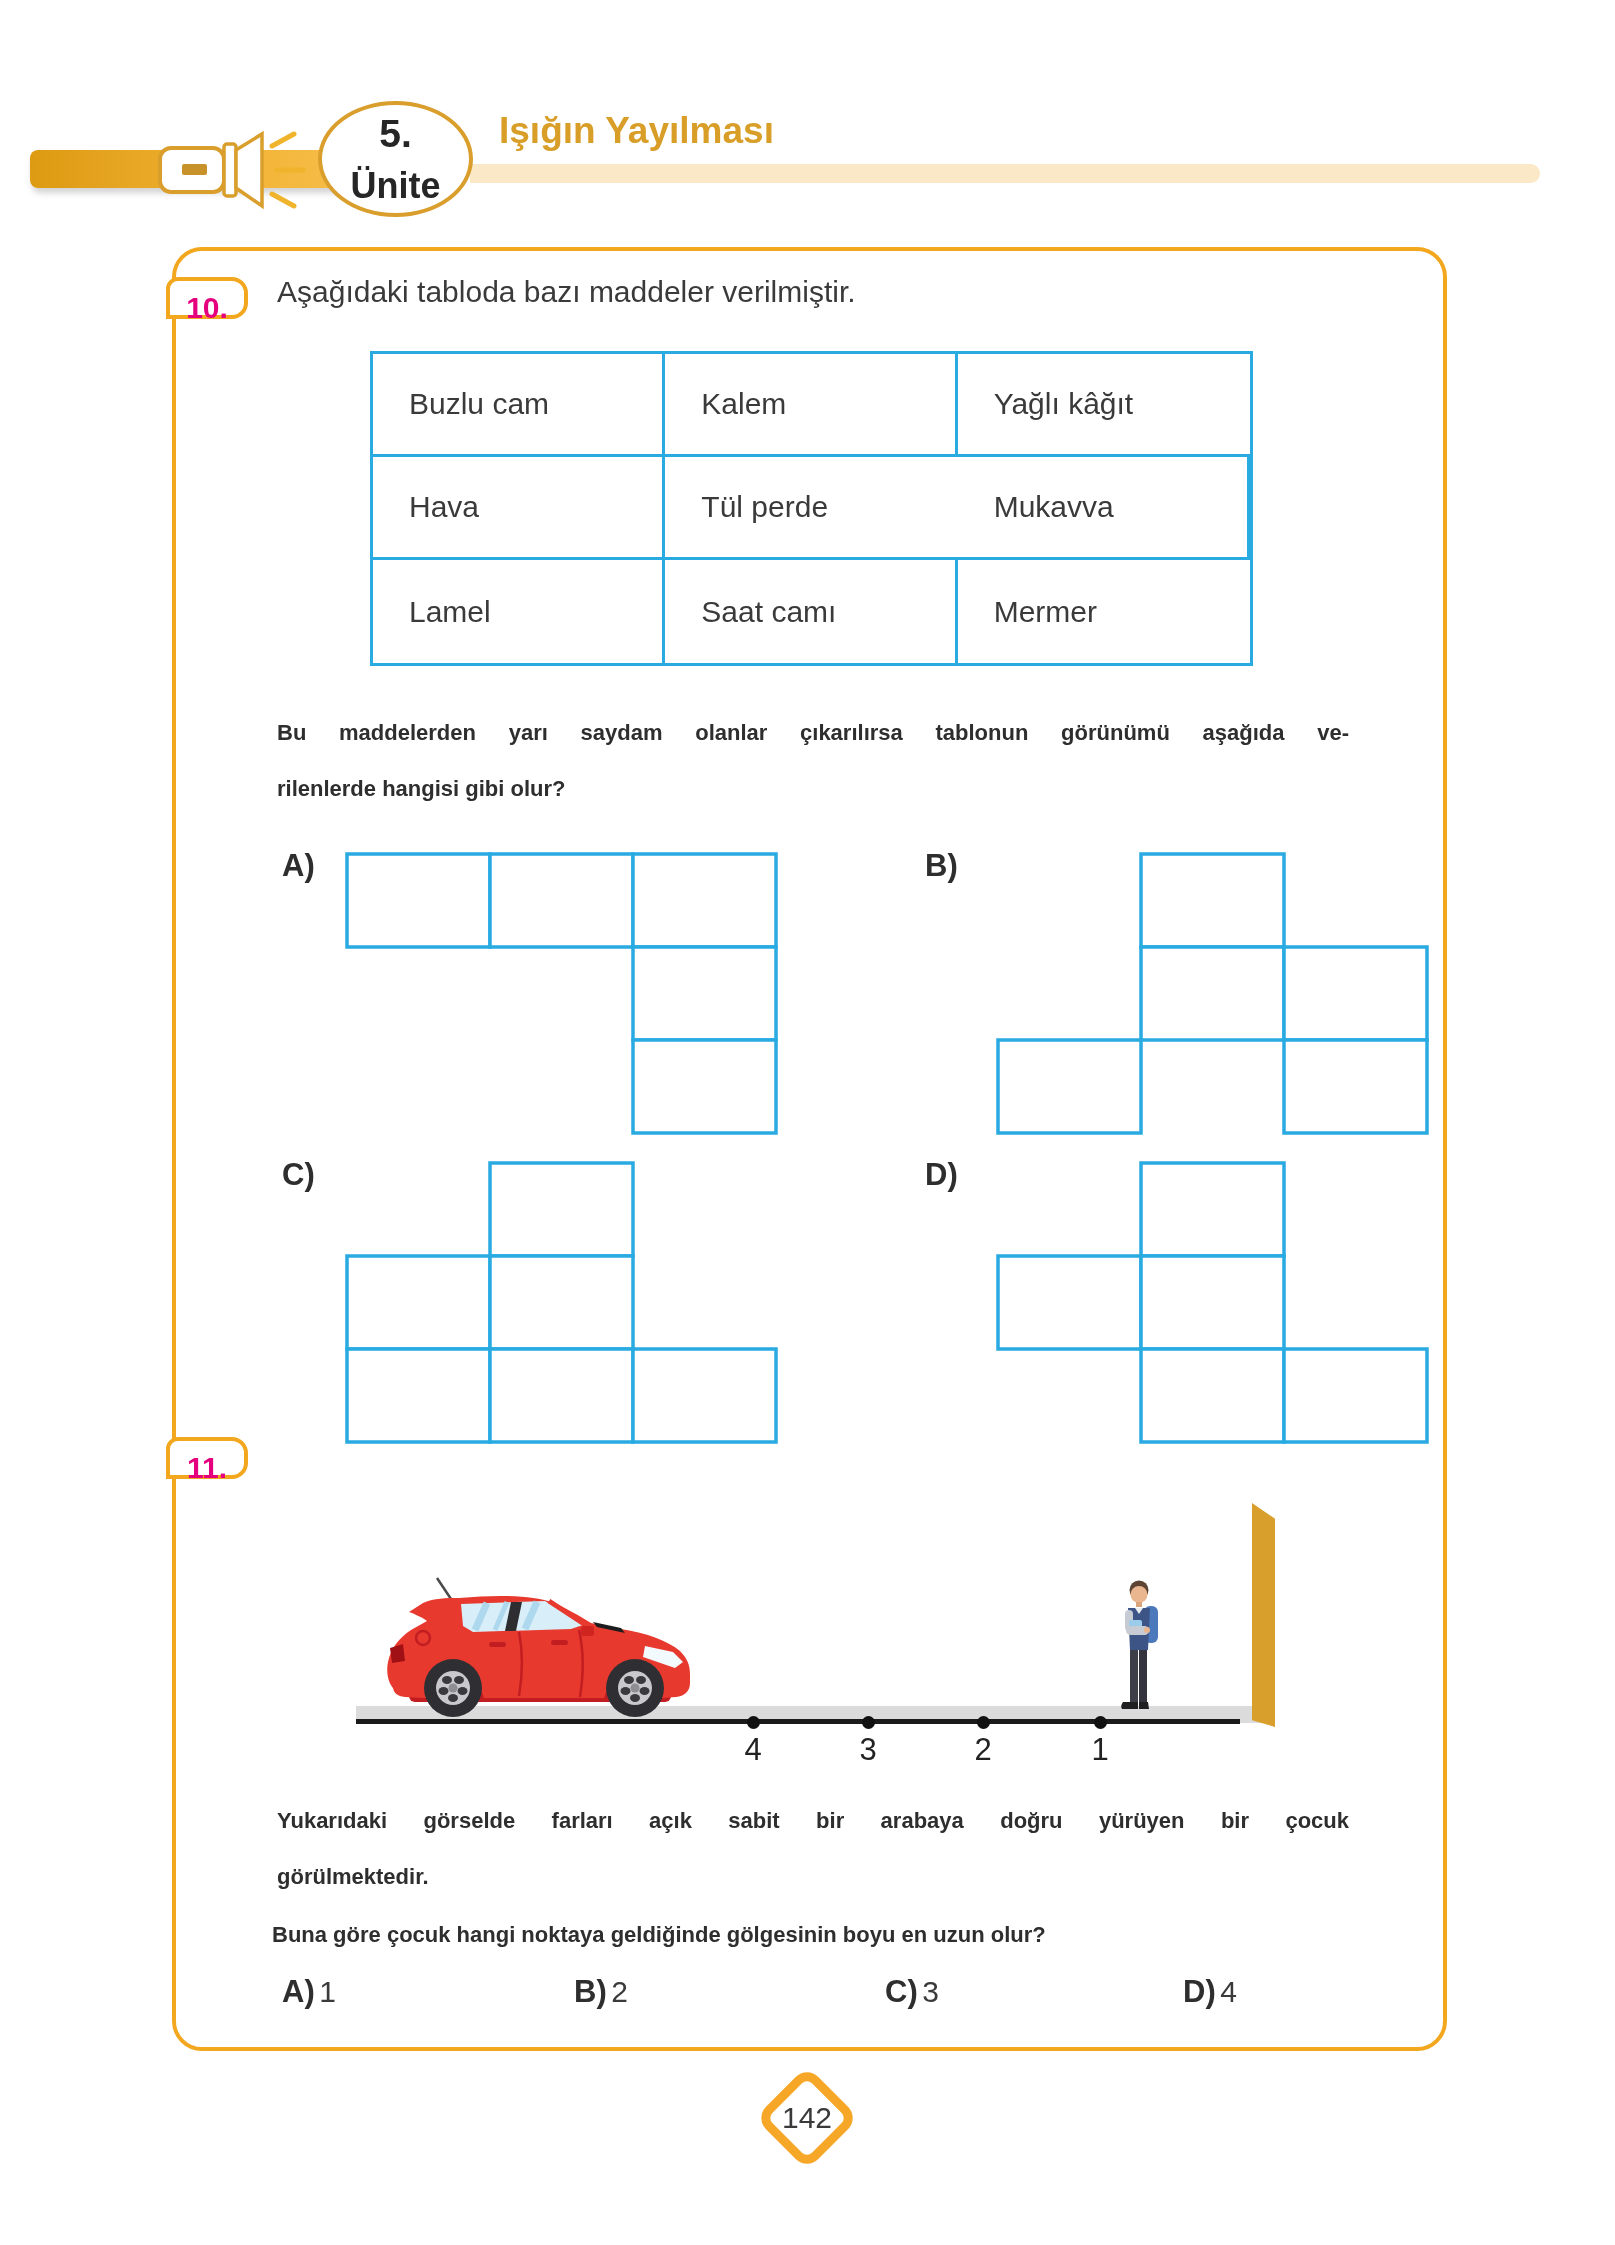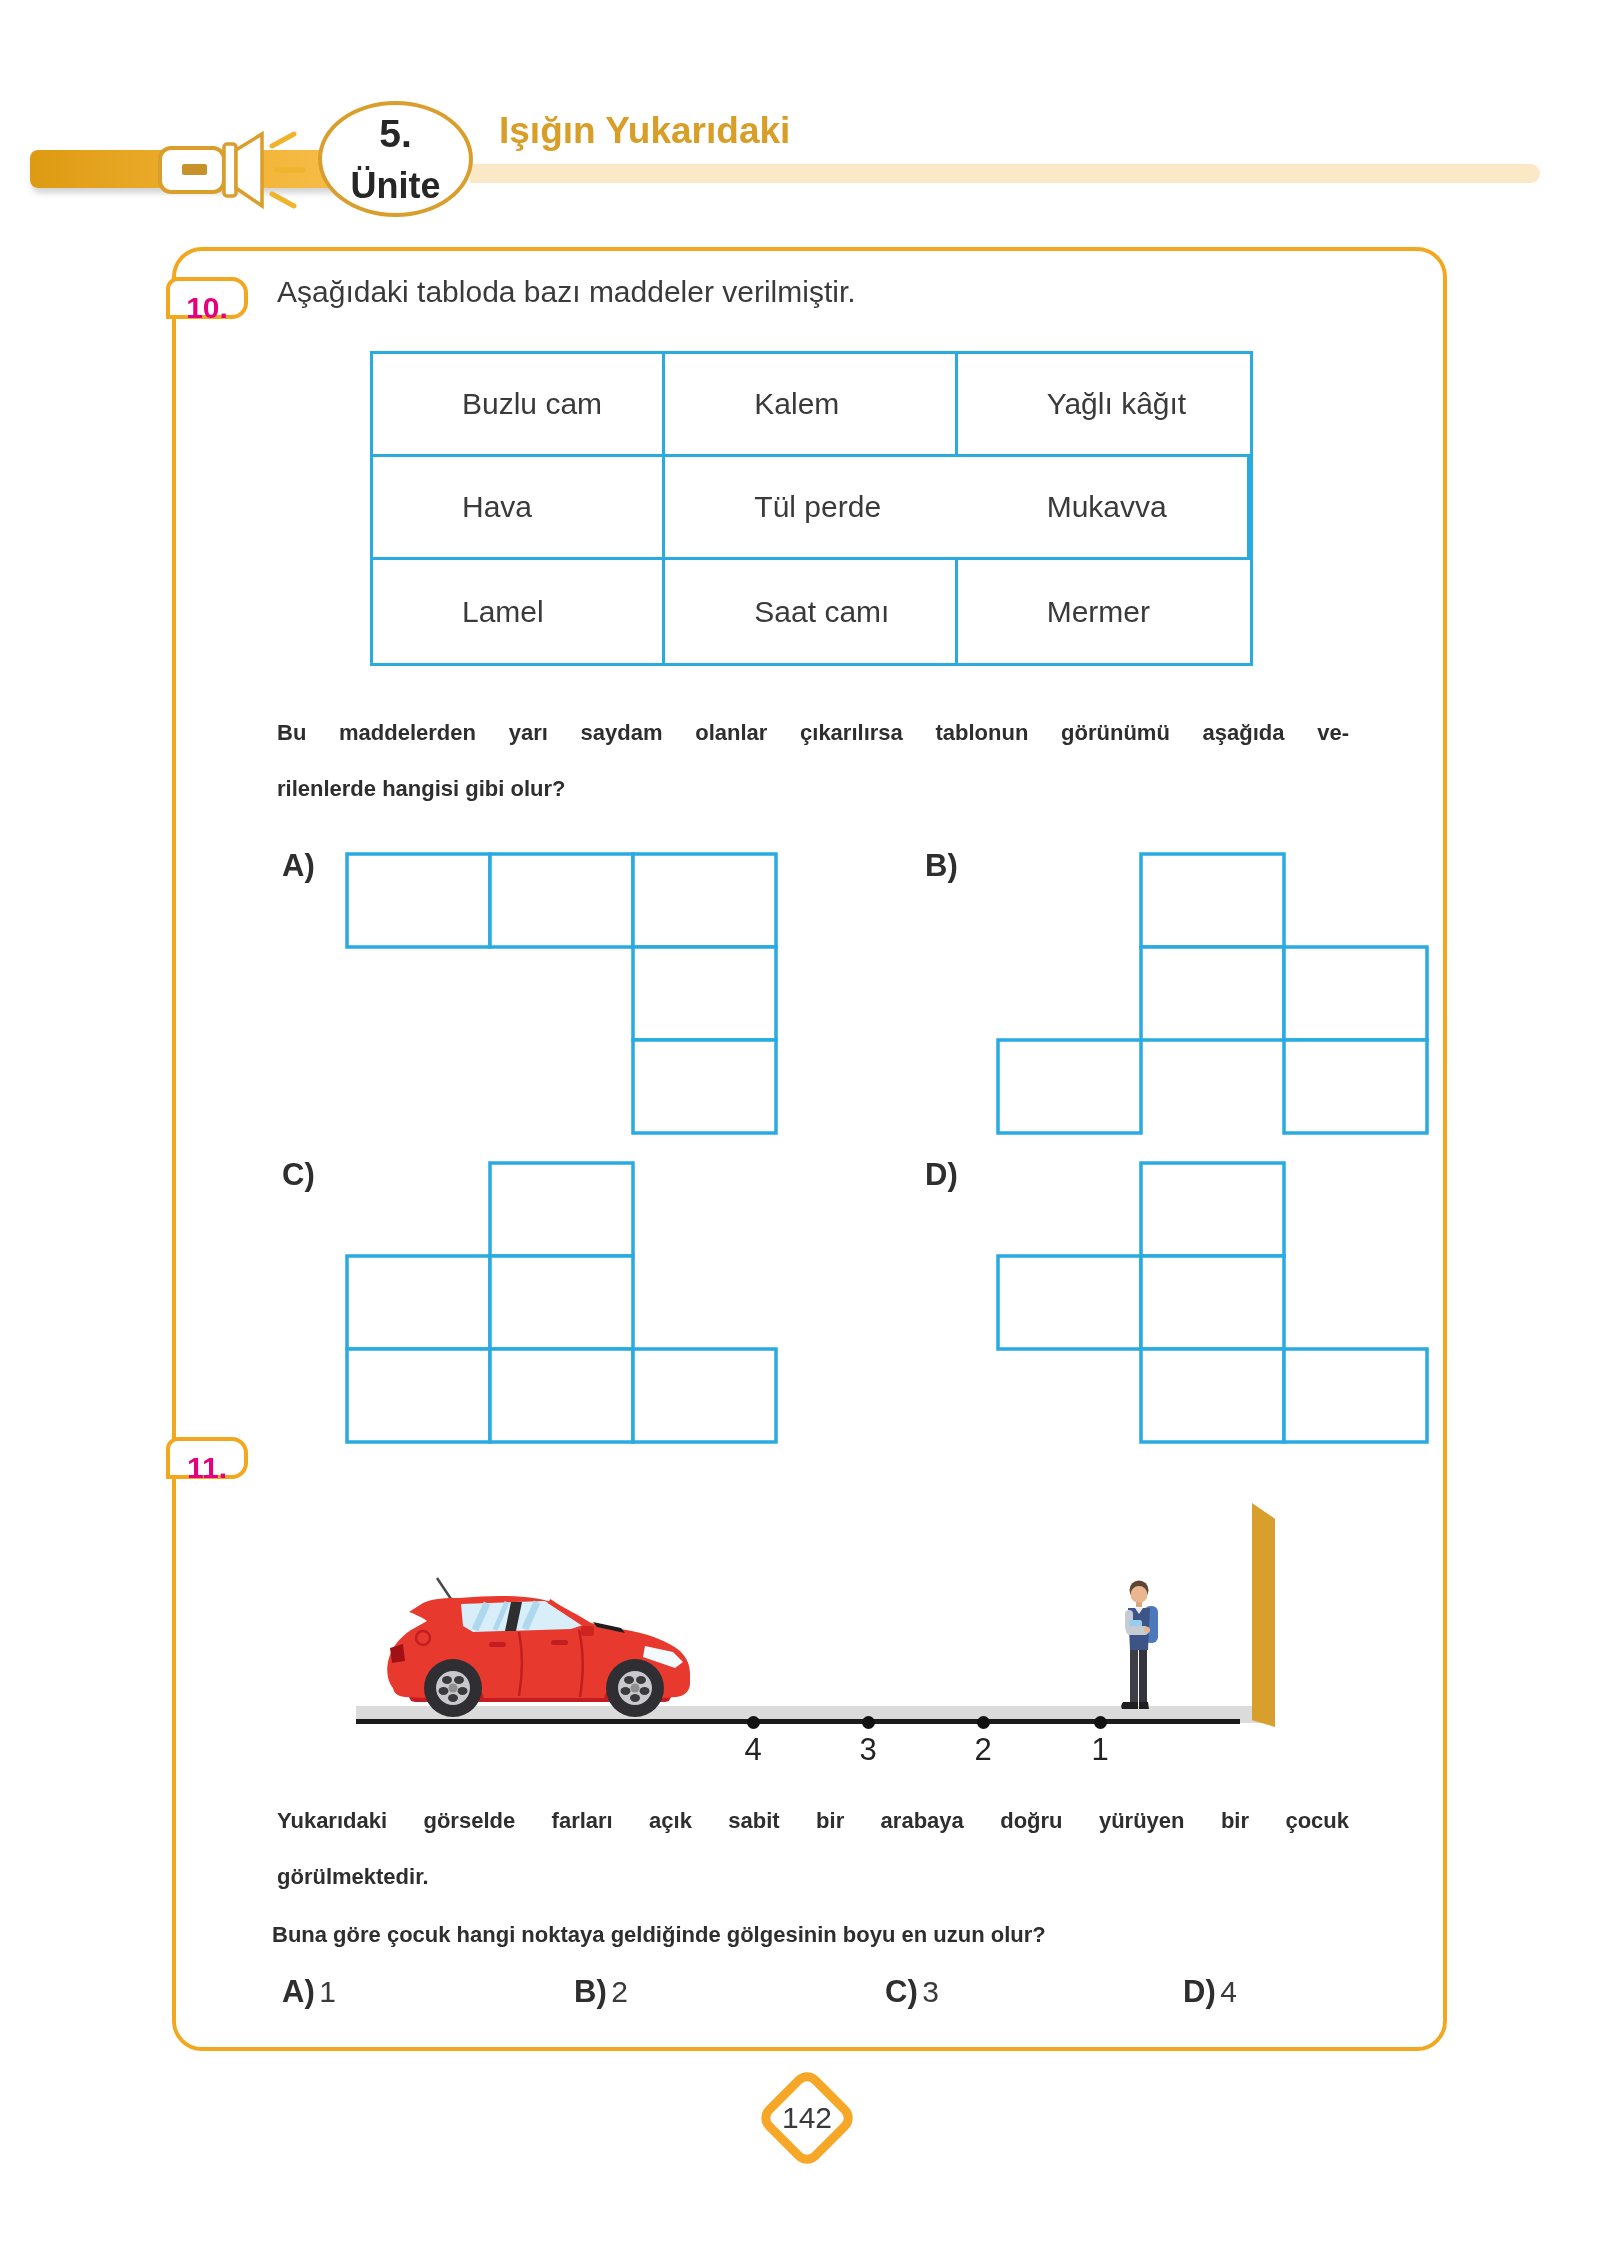--- a/index.html
+++ b/index.html
@@ -29,21 +29,21 @@
   #tab-11{top:1437px;}
 
   .body-text{font-size:30px;color:#3a3a3a;}
   .bold-text{font-size:22px;font-weight:bold;color:#2e2e2e;}
   .just{text-align:justify;text-align-last:justify;}
 
   
   #q10-table{left:370px;top:351px;width:883px;height:315px;border:3px solid #29abe2;
     box-sizing:border-box;display:grid;grid-template-columns:1fr 1fr 1fr;grid-template-rows:1fr 1fr 1fr;}
   #q10-table .cell{border-right:3px solid #29abe2;border-bottom:3px solid #29abe2;
-    display:flex;align-items:center;padding-left:89px;font-size:30px;color:#3a3a3a;box-sizing:border-box;}
+    display:flex;align-items:center;padding-left:36px;font-size:30px;color:#3a3a3a;box-sizing:border-box;}
   #q10-table .cell.last-col{border-right:none;}
   #q10-table .cell.last-row{border-bottom:none;}
 
   .opt-letter{font-size:31px;font-weight:bold;color:#2e2e2e;}
 
   
   #road{left:356px;top:1706px;width:912px;height:17px;background:#dbdbdb;}
   #ground-line{left:356px;top:1719px;width:884px;height:5px;background:#1b1b1b;}
   .pt-dot{width:13px;height:13px;border-radius:50%;background:#111;top:1716px;z-index:3;}
   .pt-label{width:44px;top:1732px;text-align:center;font-size:31px;color:#222;}
@@ -71,21 +71,21 @@
     <polygon points="96,26 122,10 122,82 96,64" fill="#ffffff" stroke="#d99e2b" stroke-width="3.5"></polygon>
     <line x1="132" y1="22" x2="154" y2="10" stroke="#f0b42c" stroke-width="5" stroke-linecap="round"></line>
     <line x1="137" y1="46" x2="163" y2="46" stroke="#f0b42c" stroke-width="5" stroke-linecap="round"></line>
     <line x1="132" y1="70" x2="154" y2="82" stroke="#f0b42c" stroke-width="5" stroke-linecap="round"></line>
   </svg>
 
   <div class="abs" id="unit-oval">
     <span class="num">5.</span>
     <span class="lbl">Ünite</span>
   </div>
-  <div class="abs" id="page-title">Işığın Yukarıdaki</div>
+  <div class="abs" id="page-title">Işığın Yayılması</div>
 
   <div class="abs" id="qbox"></div>
 
   <div class="abs qtab" id="tab-10">
     <span>10.</span>
   </div>
   <div class="abs body-text" style="left:277px;top:275px;">Aşağıdaki tabloda bazı maddeler verilmiştir.</div>
 
   <div class="abs" id="q10-table">
       <div class="cell">Buzlu cam</div>

